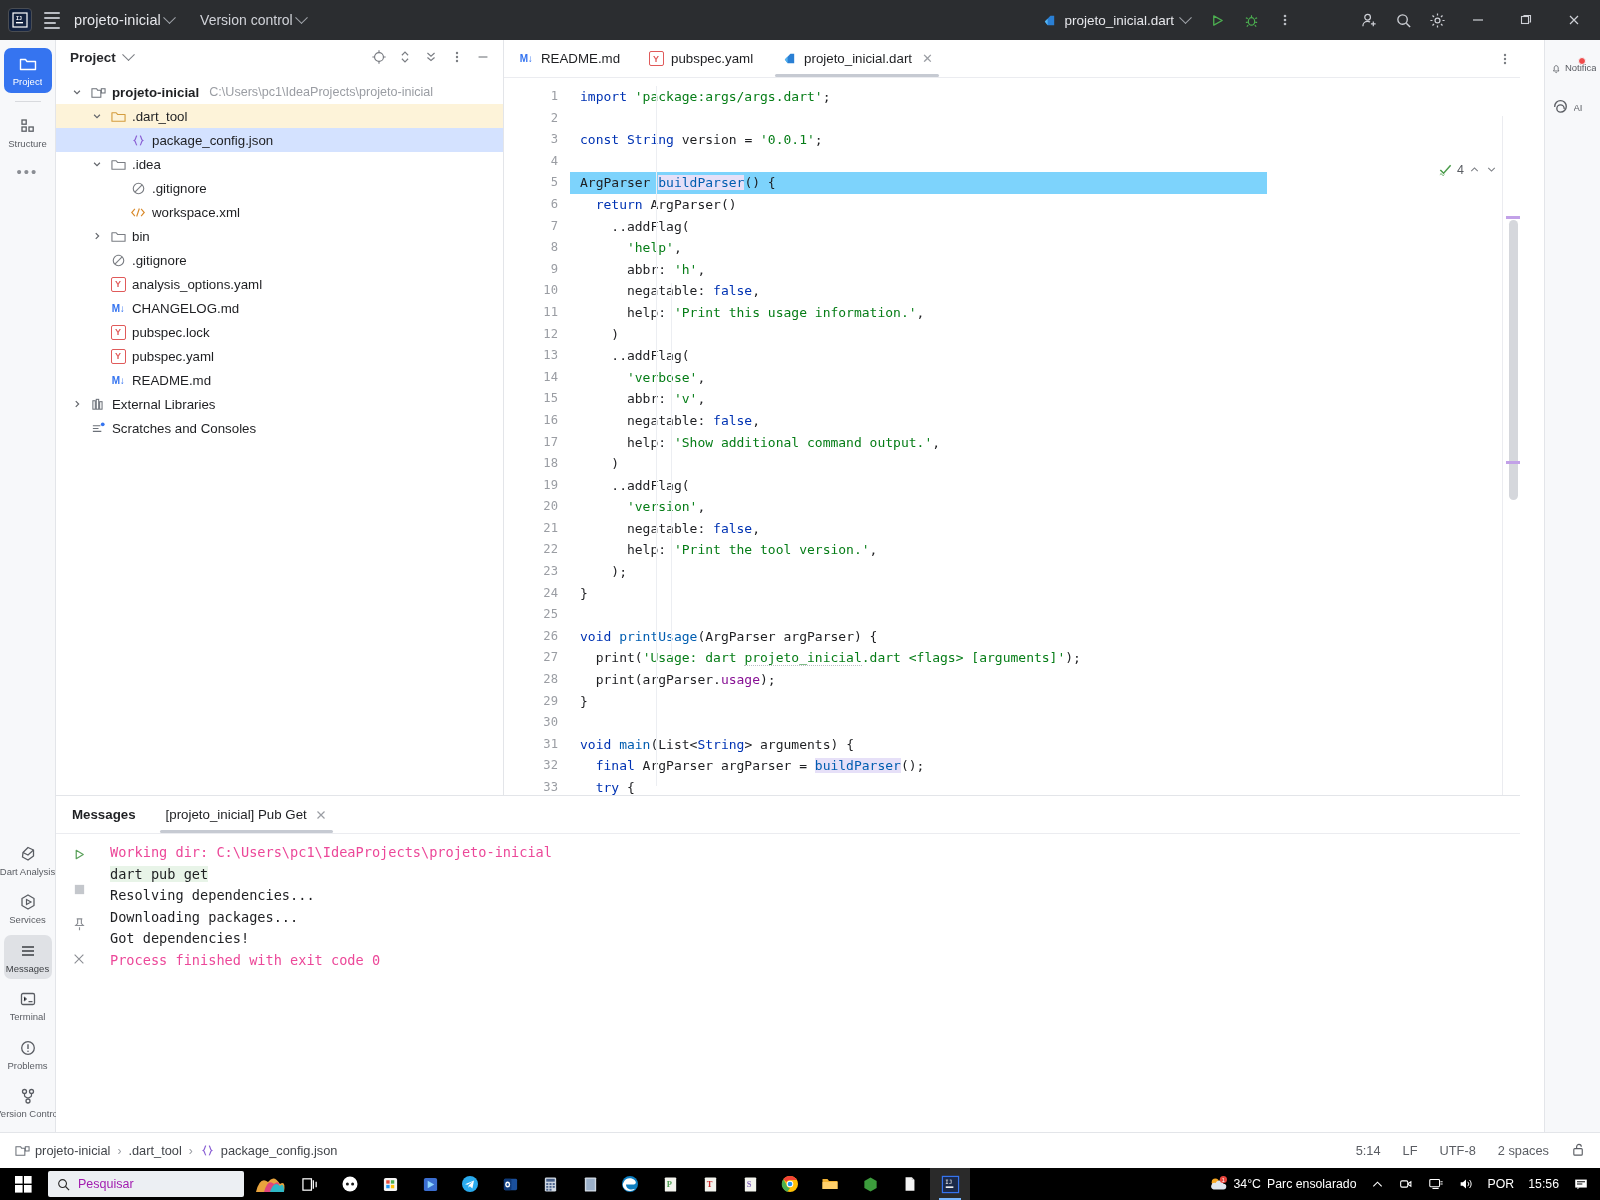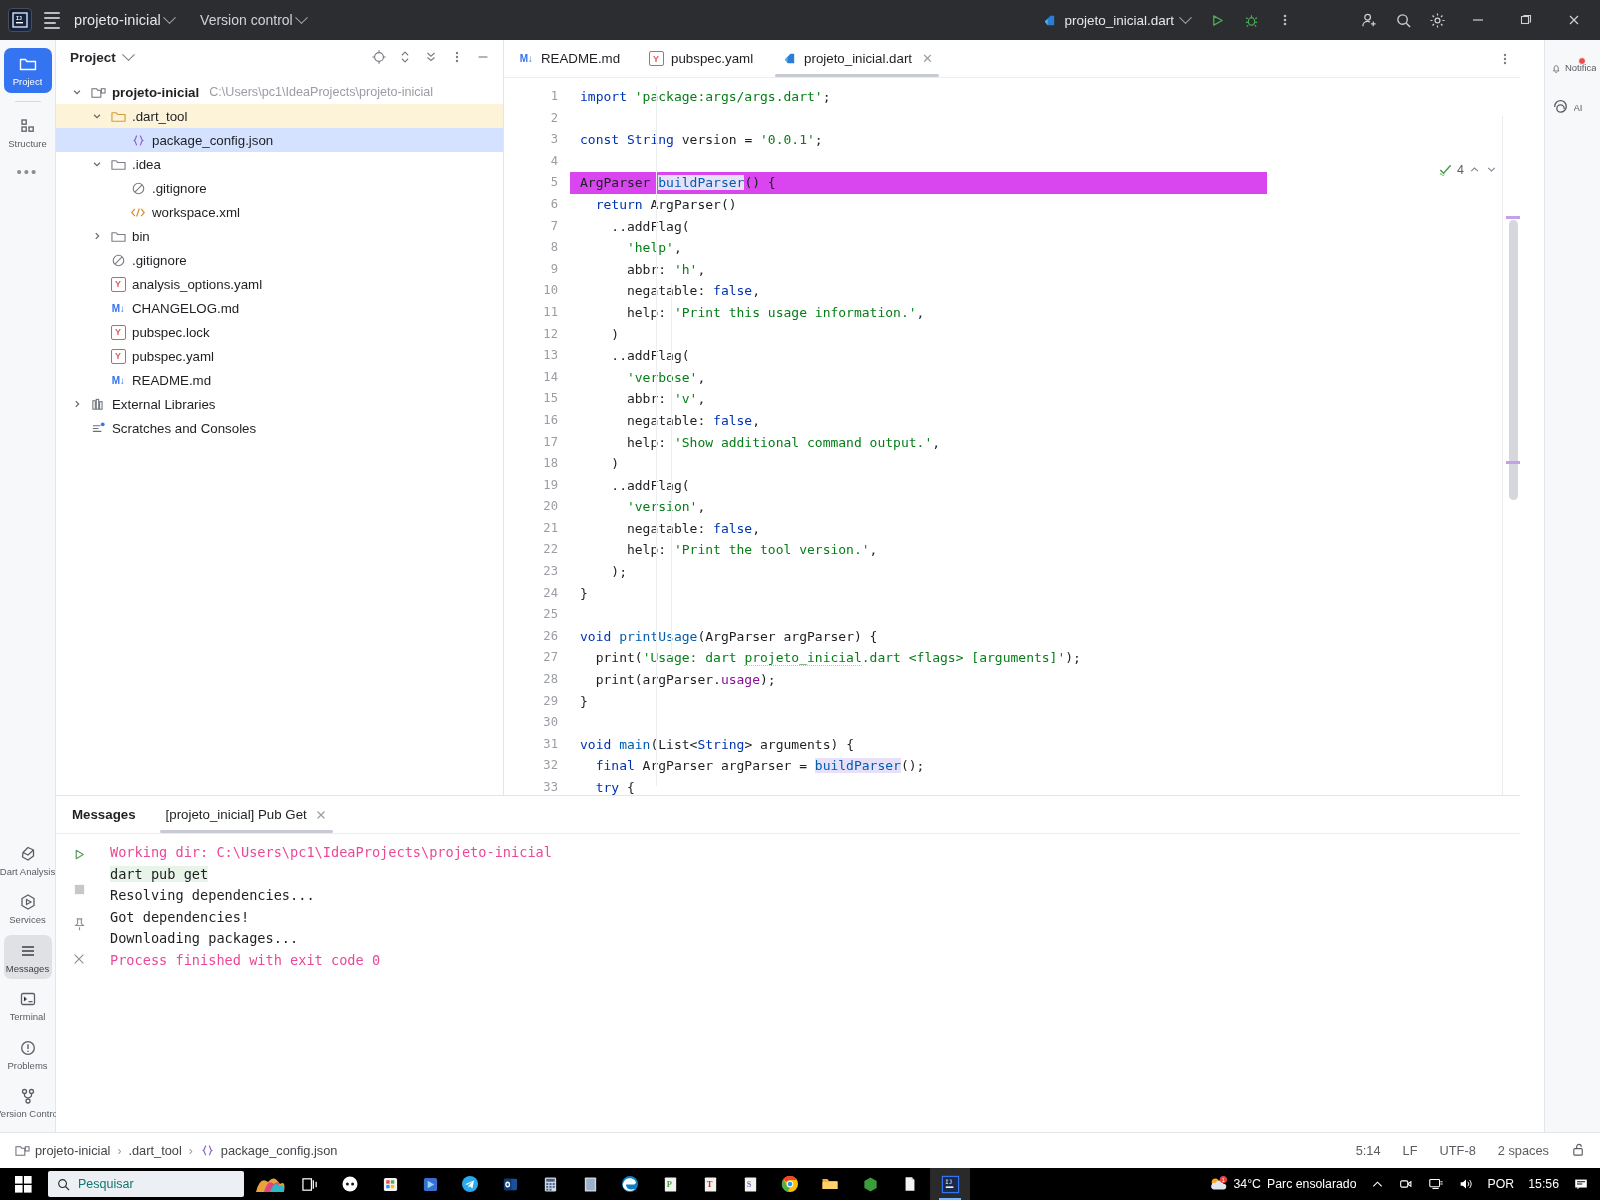--- a/index.html
+++ b/index.html
@@ -96,21 +96,21 @@
   .codewrap{position:relative;height:717px;overflow:hidden;display:flex;}
   .gutter{width:66px;flex:0 0 66px;padding-top:8px;text-align:right;color:#9a9da3;
     font-family:"DejaVu Sans Mono",monospace;font-size:12.2px;line-height:21.6px;}
   .gutter div{padding-right:12px;}
   .codecol{flex:1;position:relative;padding-top:8px;overflow:hidden;}
   .code{
     font-family:"DejaVu Sans Mono",monospace;font-size:13px;line-height:21.6px;
     white-space:pre;color:#1e1f22;padding-left:10px;
   }
   .code .ln{height:21.6px;}
-  .code .ln.cur{background:#d946ef;margin-left:-10px;padding-left:10px;width:697px;}
+  .code .ln.cur{background:#7dd3fc;margin-left:-10px;padding-left:10px;width:697px;}
   .kw{color:#0033b3}
   .str{color:#067d17}
   .fn{color:#005db0}
   .prop{color:#871094}
   .hlid{background:#e6e0f8}
   .sqg{border-bottom:1.5px dotted #b9bcc2}
   .guide{position:absolute;left:86px;top:8px;width:1px;height:700px;background:#eceef2;}
   .guide2{position:absolute;left:101px;top:205px;width:1px;height:375px;background:#eceef2;}
   .inspect{position:absolute;right:22px;top:84px;display:flex;align-items:center;gap:4px;font-size:12.5px;color:#5a5d63;}
   .rightgut{position:absolute;right:0;top:38px;width:18px;height:717px;border-left:1px solid #ebecf0;background:#fff;}
@@ -140,21 +140,21 @@
   .crumbs{display:flex;align-items:center;gap:7px;}
   .crumb{display:flex;align-items:center;gap:5px;cursor:pointer;}
   .crumb-sep{color:#9a9da3;font-size:12px;}
   .status-right{margin-left:auto;display:flex;align-items:center;gap:22px;color:#5a5d63;}
   .status-right span{cursor:pointer;}
 
   
   .taskbar{position:absolute;left:0;top:1168px;width:1600px;height:32px;background:#000;display:flex;align-items:center;}
   .tb-start{width:46px;height:32px;display:flex;align-items:center;justify-content:center;cursor:pointer;}
   .tb-search{width:196px;height:26px;background:#eceff3;border-radius:2px;display:flex;align-items:center;gap:8px;padding:0 9px;margin-left:2px;cursor:text;}
-  .tb-search span{font-size:12.5px;color:#0f766e;}
+  .tb-search span{font-size:12.5px;color:#a21caf;}
   .tb-icons{display:flex;align-items:center;gap:0px;margin-left:6px;}
   .tb-ico{width:40px;height:32px;display:flex;align-items:center;justify-content:center;cursor:pointer;position:relative;}
   .tb-ico.act::after{content:"";position:absolute;bottom:0;left:9px;right:9px;height:2px;background:#77b6ff;}
   .tb-ico.sel{background:#2a2a2a;}
   .tray{margin-left:auto;display:flex;align-items:center;gap:0;padding-right:4px;color:#fff;}
   .tray-item{height:32px;display:flex;align-items:center;justify-content:center;padding:0 7px;cursor:pointer;font-size:12.3px;color:#fff;gap:6px;}
 
   
   .wm{position:absolute;left:0;top:0;width:520px;height:115px;pointer-events:none;z-index:50;}
   .wm-t1{position:absolute;left:74px;top:6px;font-size:28px;font-style:italic;font-weight:bold;color:rgba(255,255,255,.82);font-family:"Liberation Sans",sans-serif;}
@@ -640,22 +640,22 @@
         <div>
           <svg width="14" height="14" viewBox="0 0 16 16">
               <path d="M3 3l10 10M13 3L3 13" stroke="#8b8e94" stroke-width="1.3"></path>
             </svg>
         </div>
       </div>
       <div class="console" id="console">
           <div class="blue">Working dir: C:\Users\pc1\IdeaProjects\projeto-inicial</div>
           <div><span class="cmd">dart pub get</span></div>
           <div>Resolving dependencies...</div>
+          <div>Downloading packages...</div>
           <div>Got dependencies!</div>
-          <div>Downloading packages...</div>
           <div class="blue">Process finished with exit code 0</div>
         </div>
     </div>
   </div>
 
   <div class="rrail">
     <div class="rr-item">
       <svg width="21" height="21" viewBox="0 0 20 20">
           <path d="M5.5 14h9l-1.3-1.8V9c0-2-1.4-3.6-3.2-3.6S6.8 7 6.8 9v3.2L5.5 14z" fill="none" stroke="#5a5d63" stroke-width="1.3" stroke-linejoin="round"></path>
           <path d="M8.6 15.6c.2.7.8 1.1 1.4 1.1s1.2-.4 1.4-1.1" fill="none" stroke="#5a5d63" stroke-width="1.2"></path>

